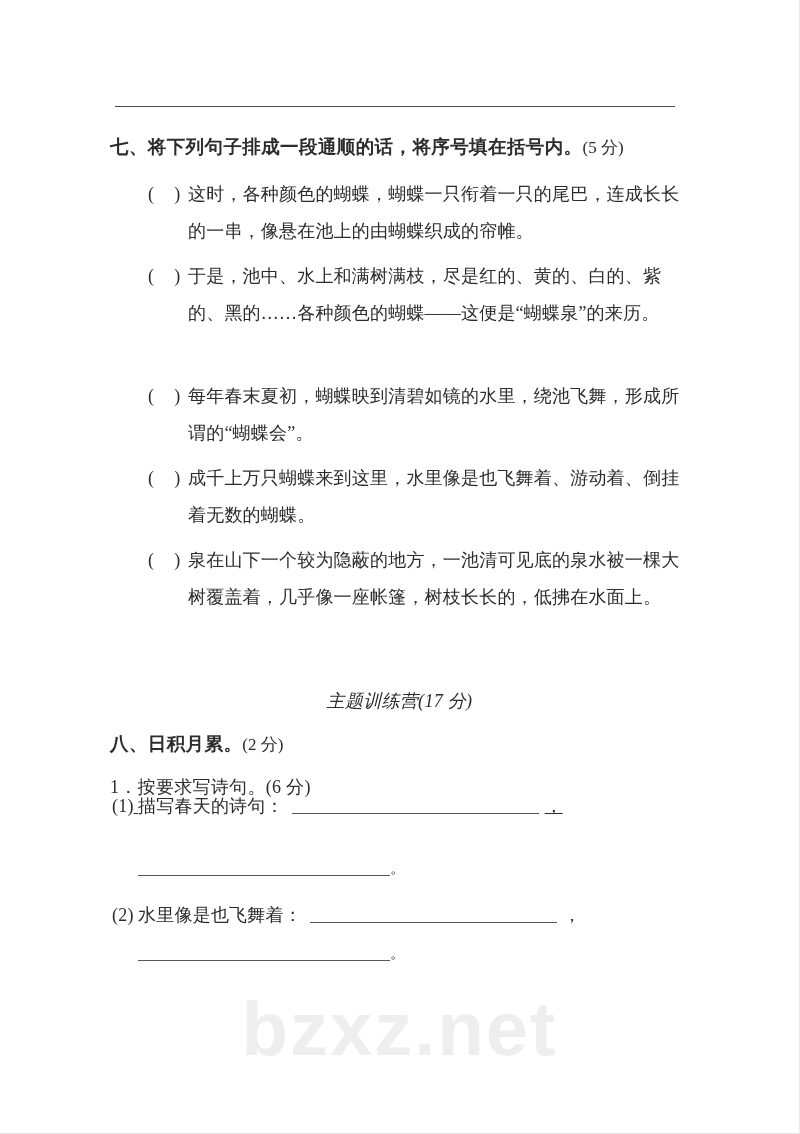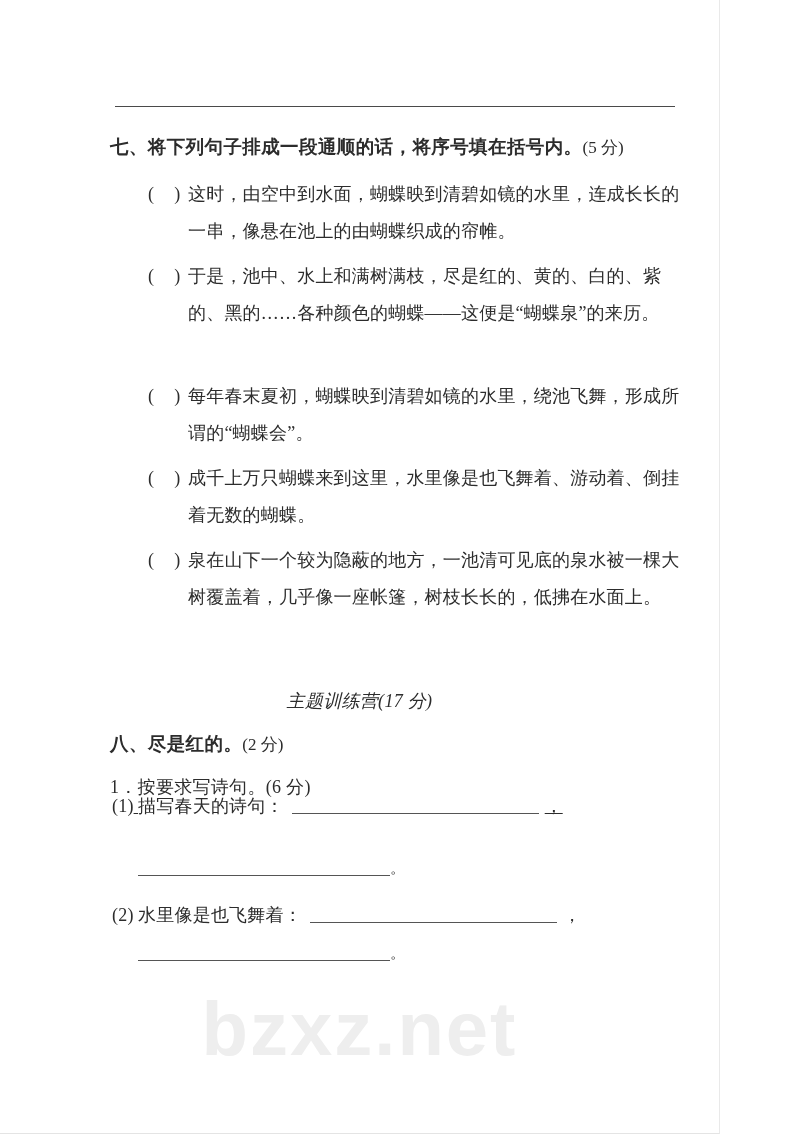--- a/index.html
+++ b/index.html
@@ -2,21 +2,21 @@
 <html><head>
 <meta charset="utf-8">
 <style>
   html, body {
     margin: 0;
     padding: 0;
     background: #ffffff;
   }
   .page {
     position: relative;
-    width: 720px;
+    width: 800px;
     height: 1134px;
     background: #ffffff;
     overflow: hidden;
     border-right: 1px solid #e9e9e9;
     border-bottom: 1px solid #e4e4e4;
     box-sizing: border-box;
     font-family: "Liberation Serif", "DejaVu Serif", serif;
     color: #2c2c2c;
   }
 
@@ -159,21 +159,21 @@
   <div class="content">
 
     <div class="top-rule"></div>
 
     <div class="sec-heading" style="top:134px;">
       <span>七、将下列句子排成一段通顺的话，将序号填在括号内。</span><span class="score">(5 分)</span>
     </div>
 
     <div class="order-item" style="top:176px;">
       <span class="brk"><span class="lp">(</span><span class="gap"></span><span>)</span></span>
-      <span class="ptext">这时，由空中到水面，蝴蝶映到清碧如镜的水里，连成长长的一串，像悬在池上的由蝴蝶织成的帘帷。</span>
+      <span class="ptext">这时，各种颜色的蝴蝶，蝴蝶一只衔着一只的尾巴，连成长长的一串，像悬在池上的由蝴蝶织成的帘帷。</span>
     </div>
 
     <div class="order-item" style="top:258px;">
       <span class="brk"><span class="lp">(</span><span class="gap"></span><span>)</span></span>
       <span class="ptext">于是，池中、水上和满树满枝，尽是红的、黄的、白的、紫的、黑的……各种颜色的蝴蝶——这便是“蝴蝶泉”的来历。</span>
     </div>
 
     <div class="order-item" style="top:378px;">
       <span class="brk"><span class="lp">(</span><span class="gap"></span><span>)</span></span>
       <span class="ptext">每年春末夏初，蝴蝶映到清碧如镜的水里，绕池飞舞，形成所谓的“蝴蝶会”。</span>
@@ -185,21 +185,21 @@
     </div>
 
     <div class="order-item" style="top:542px;">
       <span class="brk"><span class="lp">(</span><span class="gap"></span><span>)</span></span>
       <span class="ptext">泉在山下一个较为隐蔽的地方，一池清可见底的泉水被一棵大树覆盖着，几乎像一座帐篷，树枝长长的，低拂在水面上。</span>
     </div>
 
     <div class="center-heading" style="top:689px;">主题训练营(17 分)</div>
 
     <div class="sec-heading" style="top:731px;">
-      <span>八、尽是红的。</span><span class="score">(2 分)</span>
+      <span>八、日积月累。</span><span class="score">(2 分)</span>
     </div>
 
     <div class="numbered-q" style="top:775px;">1．按要求写诗句。(6 分)</div>
 
     <div class="fill-row" style="top:794px;text-decoration:underline;">
       <span class="fill-label">(1)</span><span class="sp">&nbsp;</span><span class="fill-label sp">描写春天的诗句：</span><span class="blank-long"></span><span class="tail-comma">，</span>
     </div>
 
     <div class="fill-row2" style="top:858px;">
       <span class="blank-short"></span><span class="tail-period">。</span>

